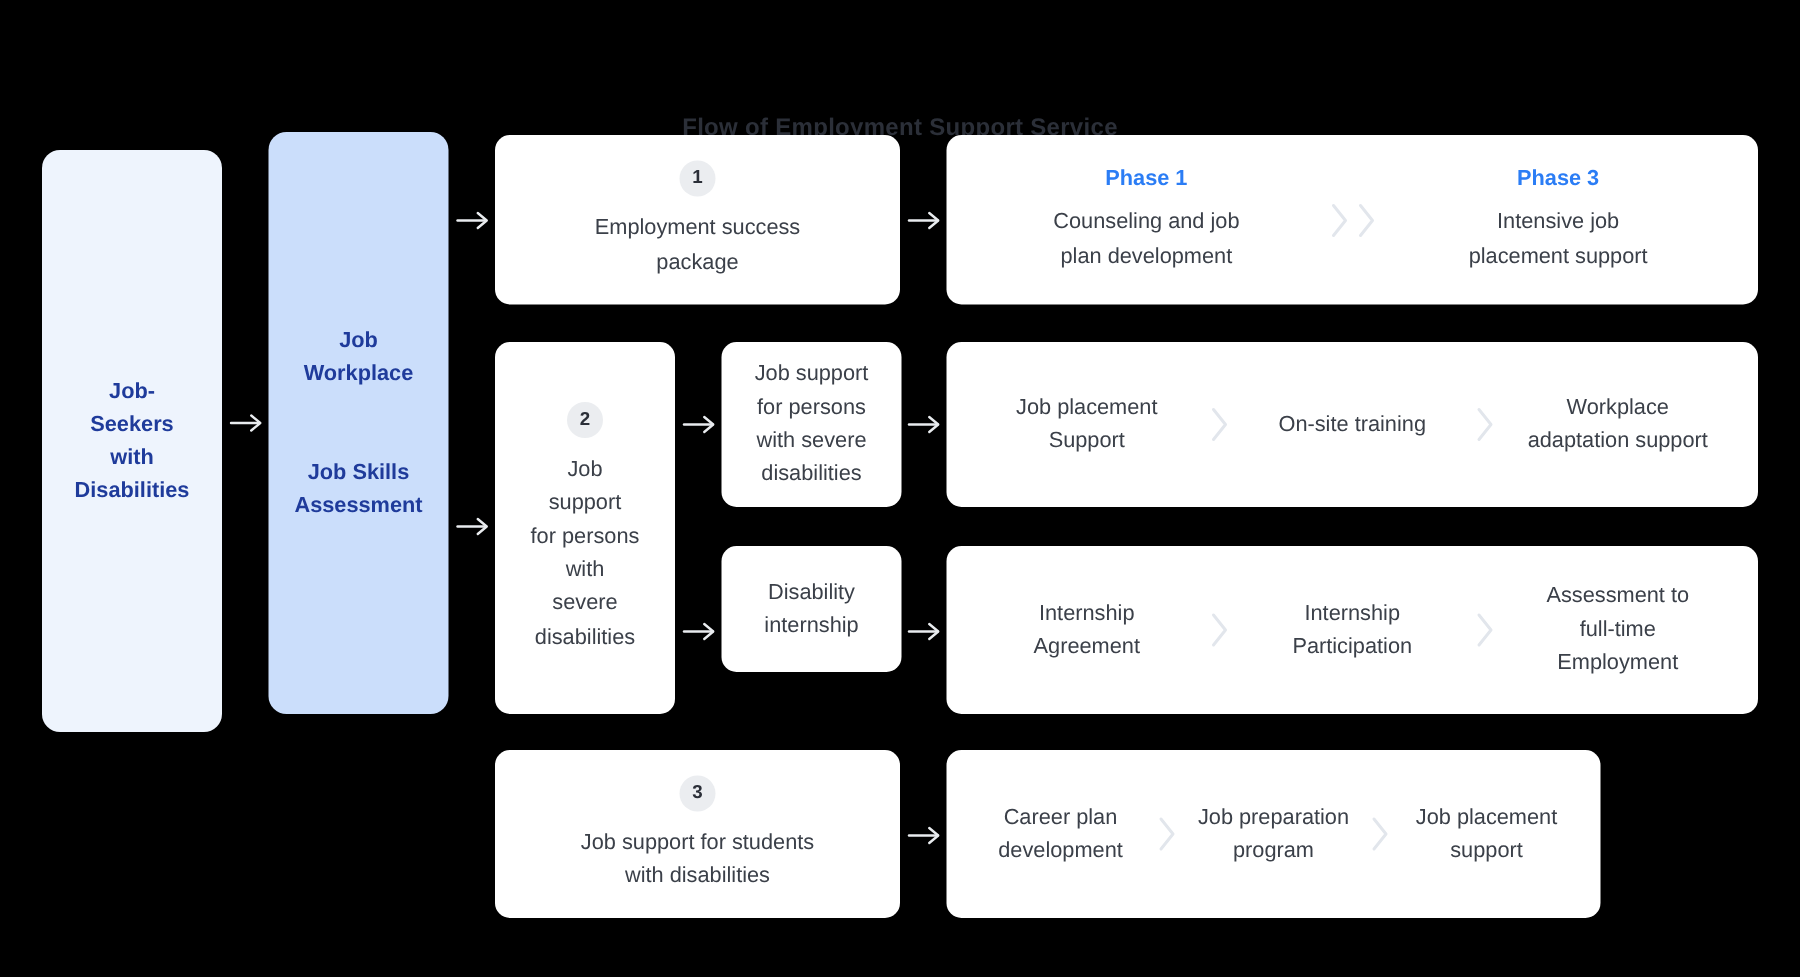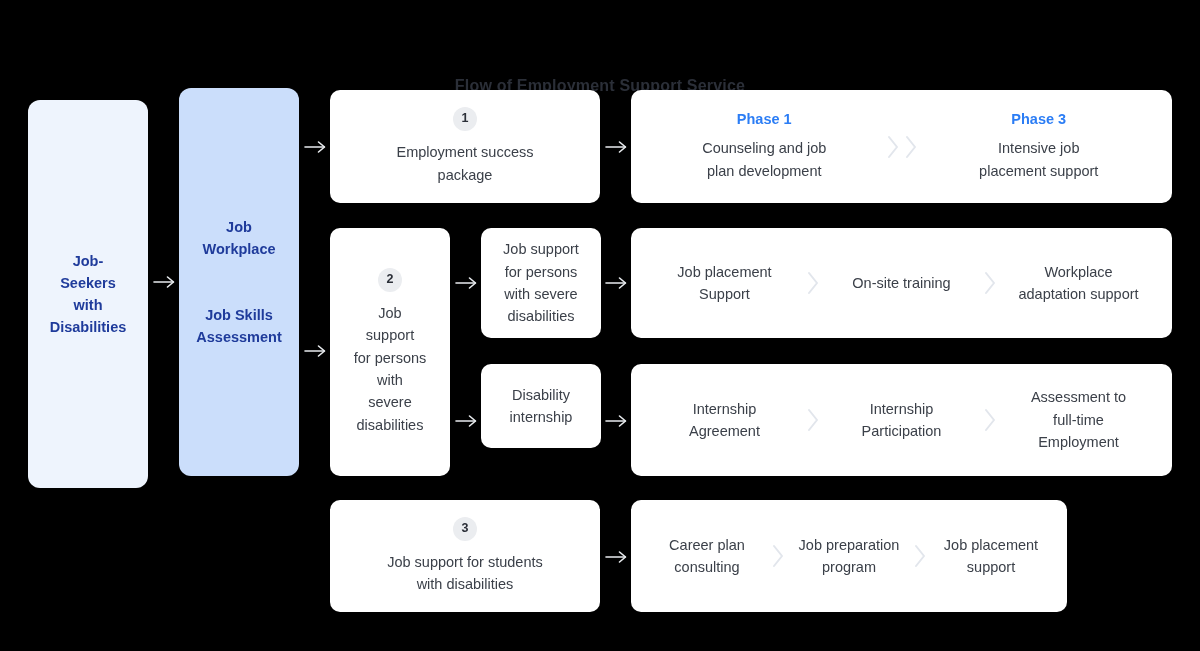--- a/index.html
+++ b/index.html
@@ -361,21 +361,21 @@
     <svg width="26" height="14" viewBox="0 0 26 14" fill="none">
       <path d="M2 7 H21" stroke="currentColor" stroke-width="1.6" stroke-linecap="round"></path>
       <path d="M15.5 2 L21.5 7 L15.5 12" stroke="currentColor" stroke-width="1.6" stroke-linecap="round" stroke-linejoin="round" fill="none"></path>
     </svg>
   </div>
 
   <div class="panel" style="left:631px; top:500px; width:436px; height:112px;">
     <div class="panel-step">
       <div class="step-text">
         <span>Career plan</span><br>
-        <span>consulting</span>
+        <span>development</span>
       </div>
     </div>
     <div class="chev">
       <svg width="14" height="26" viewBox="0 0 14 26" fill="none">
           <path d="M3 3 L11 13 L3 23" stroke="currentColor" stroke-width="2" stroke-linecap="round" stroke-linejoin="round"></path>
         </svg>
     </div>
     <div class="panel-step">
       <div class="step-text">
         <span>Job preparation</span><br>

